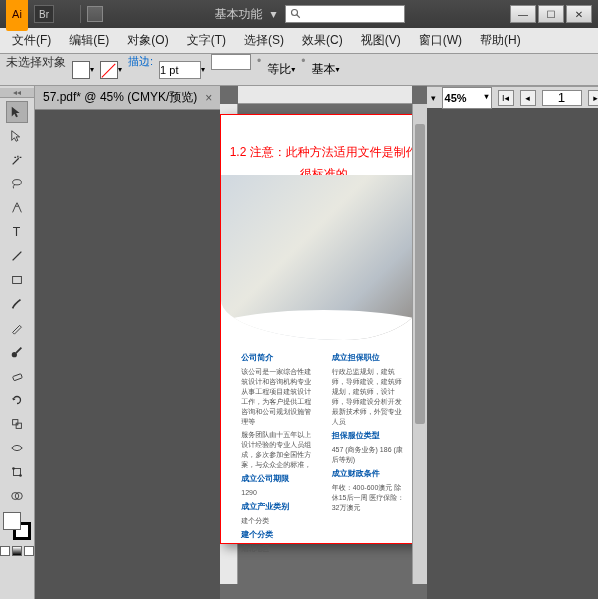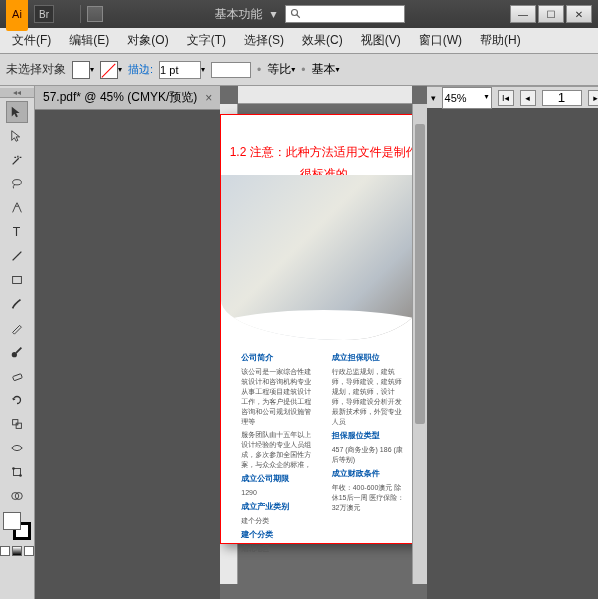--- a/index.html
+++ b/index.html
@@ -10,21 +10,21 @@
 .titlebar .sep { width: 1px; height: 18px; background: #666; margin: 0 6px; }
 .grid-icon { width: 16px; height: 16px; border: 1px solid #888; background: linear-gradient(#666,#555); margin-right: 6px; }
 .titlebar-mid { flex: 1; display: flex; align-items: center; justify-content: center; gap: 8px; }
 .workspace-label { color: #ccc; font-size: 12px; }
 .search-box { display: flex; align-items: center; background: #fff; border: 1px solid #888; height: 18px; padding: 0 4px; width: 120px; }
 .search-box svg { width: 12px; height: 12px; }
 .win-controls { display: flex; gap: 2px; }
 .win-btn { width: 26px; height: 18px; background: linear-gradient(#f0f0f0,#d0d0d0); border: 1px solid #888; display: flex; align-items: center; justify-content: center; font-size: 10px; color: #333; }
 .menubar { height: 26px; background: #e8e8e8; border-bottom: 1px solid #999; display: flex; align-items: center; padding: 0 4px; gap: 2px; }
 .menu-item { padding: 12px 8px; color: #222; font-size: 12px; cursor: default; }
-.controlbar { height: 32px; background: #d8d8d8; border-bottom: 1px solid #999; display: flex; align-items: center; padding: 0 6px; gap: 6px; }
+.controlbar { height: 32px; background: #d8d8d8; border-bottom: 1px solid #999; display: flex; padding: 0 6px; gap: 6px; }
 .controlbar .label { color: #333; }
 .controlbar .swatch { width: 18px; height: 18px; background: #fff; border: 1px solid #666; }
 .controlbar .swatch.none { position: relative; }
 .controlbar .swatch.none::after { content: ""; position: absolute; width: 120%; height: 1px; background: red; top: 50%; left: -10%; transform: rotate(-45deg); }
 .controlbar .swatch-wrap { display: flex; align-items: center; }
 .controlbar select, .controlbar input { height: 18px; font-size: 11px; border: 1px solid #888; background: #fff; }
 .stroke-color { color: #0066cc; font-size: 11px; }
 .main { display: flex; height: 513px; }
 .toolbox { width: 38px; background: #d8d8d8; border-right: 1px solid #999; display: flex; flex-direction: column; padding: 2px 0; }
 .toolbox .collapse { height: 10px; background: #c0c0c0; border-bottom: 1px solid #999; display: flex; align-items: center; justify-content: center; font-size: 8px; color: #666; margin-bottom: 2px; }
@@ -47,21 +47,21 @@
 .doc-image { margin-top: 60px; height: 165px; background: linear-gradient(135deg,#d0d8e0 0%,#e8e8e0 40%,#b8c0c8 70%,#888078 100%); border-bottom-left-radius: 60% 40px; border-bottom-right-radius: 40% 50px; position: relative; overflow: hidden; }
 .doc-image .wave { position: absolute; bottom: -20px; left: -20px; right: -20px; height: 50px; background: #fff; border-radius: 50% 50% 0 0; }
 .doc-body { padding: 12px 20px; display: flex; gap: 16px; font-size: 7px; color: #555; }
 .doc-col { flex: 1; }
 .doc-col h4 { color: #0055aa; font-size: 8px; margin-bottom: 4px; font-weight: bold; }
 .doc-col p { line-height: 10px; margin-bottom: 3px; }
 .doc-watermark { position: absolute; bottom: 28px; left: 0; right: 0; text-align: center; color: rgba(255,255,255,0.75); font-size: 16px; font-style: italic; text-shadow: 1px 1px 2px rgba(0,0,0,0.6); }
 .scrollbar-v { position: absolute; right: 0; top: 18px; width: 15px; bottom: 15px; background: #d0d0d0; border-left: 1px solid #999; }
 .scrollbar-v .thumb { position: absolute; left: 2px; right: 2px; top: 20px; height: 300px; background: #a0a0a0; border-radius: 2px; }
 .statusbar { height: 22px; background: #d8d8d8; border-top: 1px solid #999; display: flex; align-items: center; padding: 0 4px; gap: 6px; font-size: 11px; }
-.statusbar .zoom { width: 50px; border: 1px solid #888; background: #fff; display: flex; align-items: flex-start; padding: 4px 2px; }
+.statusbar .zoom { width: 50px; border: 1px solid #888; background: #fff; display: flex; align-items: flex-start; padding: 4px 2px; font-weight: bold; }
 .statusbar .nav-btn { width: 16px; height: 16px; border: 1px solid #888; background: #f0f0f0; display: flex; align-items: center; justify-content: center; font-size: 9px; }
 .statusbar .page-input { width: 40px; height: 16px; border: 1px solid #888; background: #fff; text-align: center; }
 .panels { width: 66px; background: #d0d0d0; border-left: 1px solid #888; display: flex; }
 .panel-col { width: 33px; display: flex; flex-direction: column; align-items: center; padding: 4px 0; gap: 4px; border-left: 1px solid #bbb; }
 .panel-col .collapse { width: 100%; height: 10px; background: #b8b8b8; display: flex; align-items: center; justify-content: center; font-size: 8px; }
 .panel-btn { width: 24px; height: 24px; display: flex; align-items: center; justify-content: center; border: 1px solid transparent; }
 .panel-btn svg { width: 16px; height: 16px; }
 .panel-gap { height: 14px; }
 </style>
 </head>

